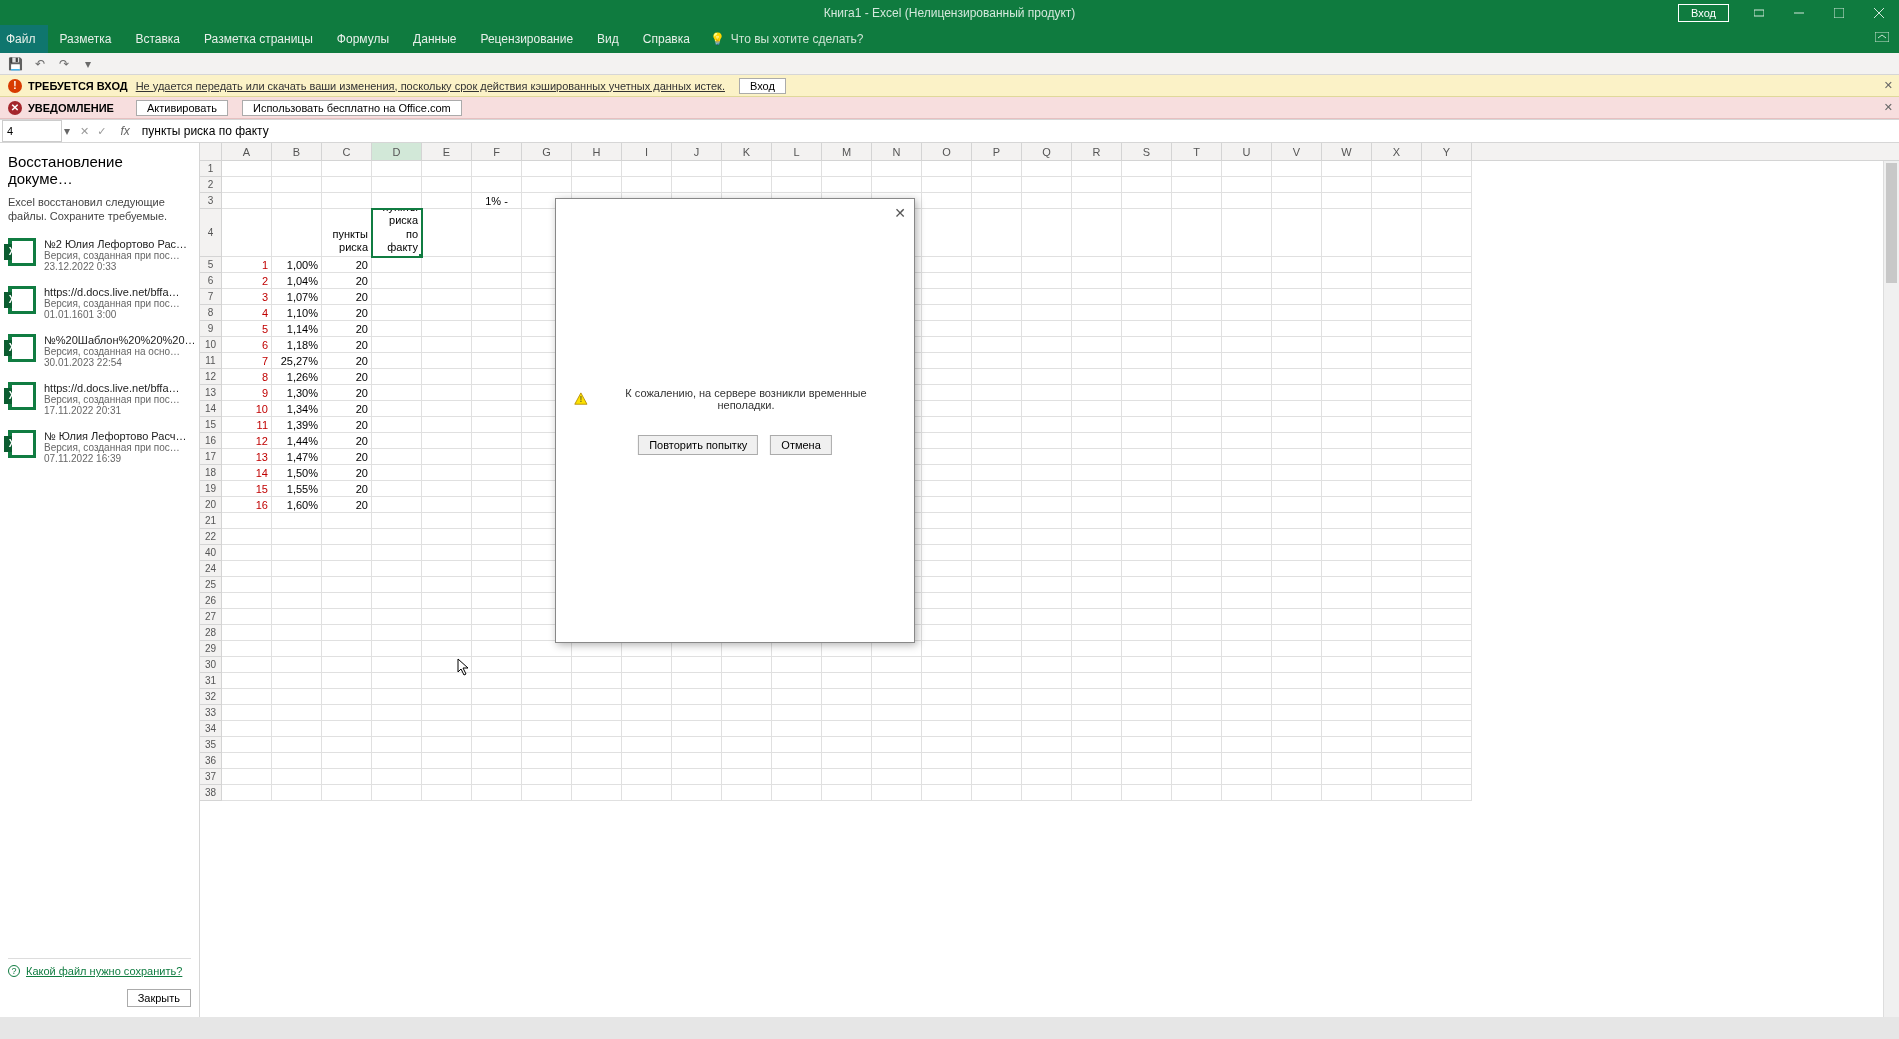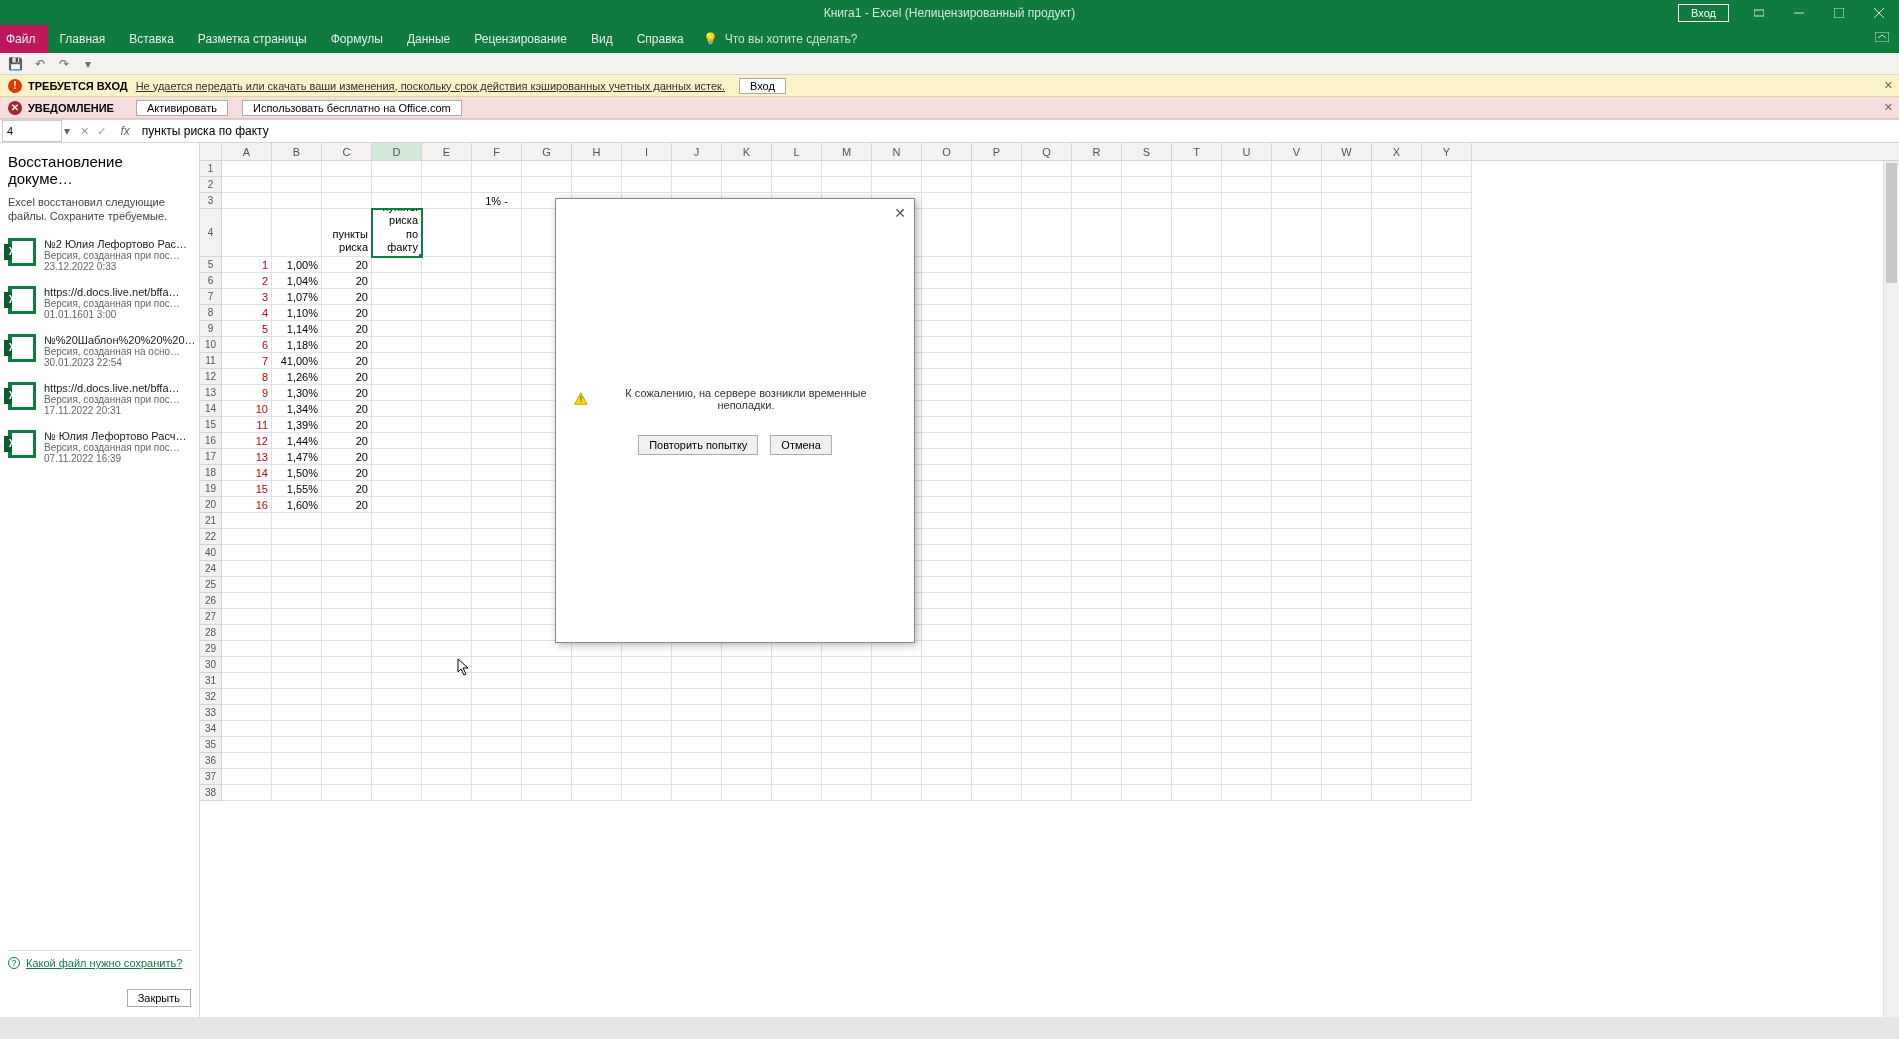--- a/index.html
+++ b/index.html
@@ -5,21 +5,21 @@
 *{box-sizing:border-box;margin:0;padding:0;font-family:"Segoe UI",Arial,sans-serif}
 body{background:#e6e6e6;font-size:12px;overflow:hidden;width:1899px;height:1039px;position:relative}
 .titlebar{background:#0f7b3f;height:25px;display:flex;align-items:center;position:relative;color:#fff}
 .titlebar-title{position:absolute;left:50%;transform:translateX(-50%);font-size:12px;color:#d4e8dc}
 .titlebar-right{position:absolute;right:0;display:flex;gap:0;align-items:center}
 .login-btn{border:1px solid #fff;padding:2px 12px;font-size:11px;color:#fff;margin-right:10px;cursor:pointer}
 .win-btn{width:40px;height:25px;display:flex;align-items:center;justify-content:center;color:#d4e8dc;cursor:pointer}
 .win-btn svg{width:10px;height:10px}
 .ribbon-tabs{background:#0f7b3f;height:28px;display:flex;align-items:center;padding-left:0;color:#fff;font-size:12px;position:relative}
 .ribbon-tab{padding:0 12px;height:28px;display:flex;align-items:center;cursor:pointer;color:#e8f0ea}
-.ribbon-tab.file{background:#be185d;padding-left:6px}
+.ribbon-tab.file{background:#0f766e;padding-left:6px}
 .search-lbl{display:flex;align-items:center;gap:6px;color:#cde3d3;margin-left:8px}
 .collapse-ribbon{position:absolute;right:10px;top:6px;color:#cde3d3;cursor:pointer}
 .qat{background:#f3f2f1;height:22px;display:flex;align-items:center;padding-left:6px;gap:4px;border-bottom:1px solid #d6d6d6}
 .qat-btn{width:20px;height:18px;display:flex;align-items:center;justify-content:center;color:#6a6a6a;cursor:pointer}
 .banner{display:flex;align-items:center;height:22px;padding:0 8px;font-size:11px;position:relative}
 .banner.yellow{background:#fbf2c7;border-bottom:1px solid #e0d89a}
 .banner.pink{background:#f7dede;border-bottom:1px solid #e6c0c0}
 .banner-icon{width:14px;height:14px;border-radius:50%;display:flex;align-items:center;justify-content:center;margin-right:6px;color:#fff;font-size:10px;font-weight:bold}
 .banner.yellow .banner-icon{background:#d83b01}
 .banner.pink .banner-icon{background:#a4262c}
@@ -41,21 +41,21 @@
 .rec-item{display:flex;gap:8px;margin-bottom:14px;cursor:pointer}
 .rec-icon{width:28px;height:28px;background:#107c41;position:relative;flex-shrink:0}
 .rec-icon::before{content:"X";position:absolute;left:-4px;top:6px;width:16px;height:16px;background:#0b5c30;color:#fff;display:flex;align-items:center;justify-content:center;font-size:10px;font-weight:bold}
 .rec-icon::after{content:"";position:absolute;left:4px;top:3px;right:3px;bottom:3px;background:#fff}
 .rec-text div{white-space:nowrap;overflow:hidden;text-overflow:ellipsis;max-width:155px}
 .rec-name{color:#222}
 .rec-sub{color:#666;font-size:10px}
 .rec-footer{margin-top:auto;border-top:1px solid #ddd;padding-top:6px;display:flex;align-items:center;gap:6px}
 .rec-foot-icon{width:12px;height:12px;border-radius:50%;border:1px solid #107c41;color:#107c41;display:flex;align-items:center;justify-content:center;font-size:9px}
 .rec-foot-link{color:#107c41;text-decoration:underline;cursor:pointer}
-.rec-close-btn{border:1px solid #ababab;background:#fff;padding:2px 10px;font-size:11px;cursor:pointer;align-self:flex-end;margin-top:20px}
+.rec-close-btn{border:1px solid #ababab;background:#fff;padding:2px 10px;font-size:11px;cursor:pointer;align-self:flex-end;margin-top:12px}
 .grid-wrap{flex:1;display:flex;flex-direction:column;background:#fff;overflow:hidden;position:relative}
 .col-headers{display:flex;height:18px;background:#f3f2f1;border-bottom:1px solid #d4d4d4}
 .corner{width:22px;border-right:1px solid #d4d4d4;background:#f3f2f1}
 .col-h{width:50px;text-align:center;font-size:11px;color:#555;border-right:1px solid #d4d4d4;line-height:18px;cursor:pointer}
 .col-h.sel{background:#d2e8d8}
 .grid-body{flex:1;overflow:auto;position:relative}
 .row{display:flex;height:16px}
 .row.tall{height:48px}
 .row-h{width:22px;background:#f3f2f1;border-right:1px solid #d4d4d4;border-bottom:1px solid #d4d4d4;text-align:center;font-size:10px;color:#555;line-height:16px;cursor:pointer;flex-shrink:0}
 .row.tall .row-h{line-height:48px}
@@ -104,21 +104,21 @@
         <svg viewBox="0 0 10 10">
           <line x1="0" y1="0" x2="10" y2="10" stroke="currentColor"></line>
           <line x1="10" y1="0" x2="0" y2="10" stroke="currentColor"></line>
         </svg>
       </span>
   </div>
 </div>
 
 <div class="ribbon-tabs">
   <span class="ribbon-tab file">Файл</span>
-  <span class="ribbon-tab">Главная</span>
+  <span class="ribbon-tab">Разметка</span>
   <span class="ribbon-tab">Вставка</span>
   <span class="ribbon-tab">Разметка страницы</span>
   <span class="ribbon-tab">Формулы</span>
   <span class="ribbon-tab">Данные</span>
   <span class="ribbon-tab">Рецензирование</span>
   <span class="ribbon-tab">Вид</span>
   <span class="ribbon-tab">Справка</span>
   <span class="search-lbl">
     <span>💡</span>
     <span>Что вы хотите сделать?</span>
@@ -551,21 +551,21 @@
               <div class="cell"></div>
               <div class="cell"></div>
               <div class="cell"></div>
               <div class="cell"></div>
             </div>
           </div>
           <div class="row">
             <div class="row-h">11</div>
             <div style="display:flex">
               <div class="cell red">7</div>
-              <div class="cell bold">41,00%</div>
+              <div class="cell bold">25,27%</div>
               <div class="cell">20</div>
               <div class="cell"></div>
               <div class="cell"></div>
               <div class="cell"></div>
               <div class="cell"></div>
               <div class="cell"></div>
               <div class="cell"></div>
               <div class="cell"></div>
               <div class="cell"></div>
               <div class="cell"></div>

